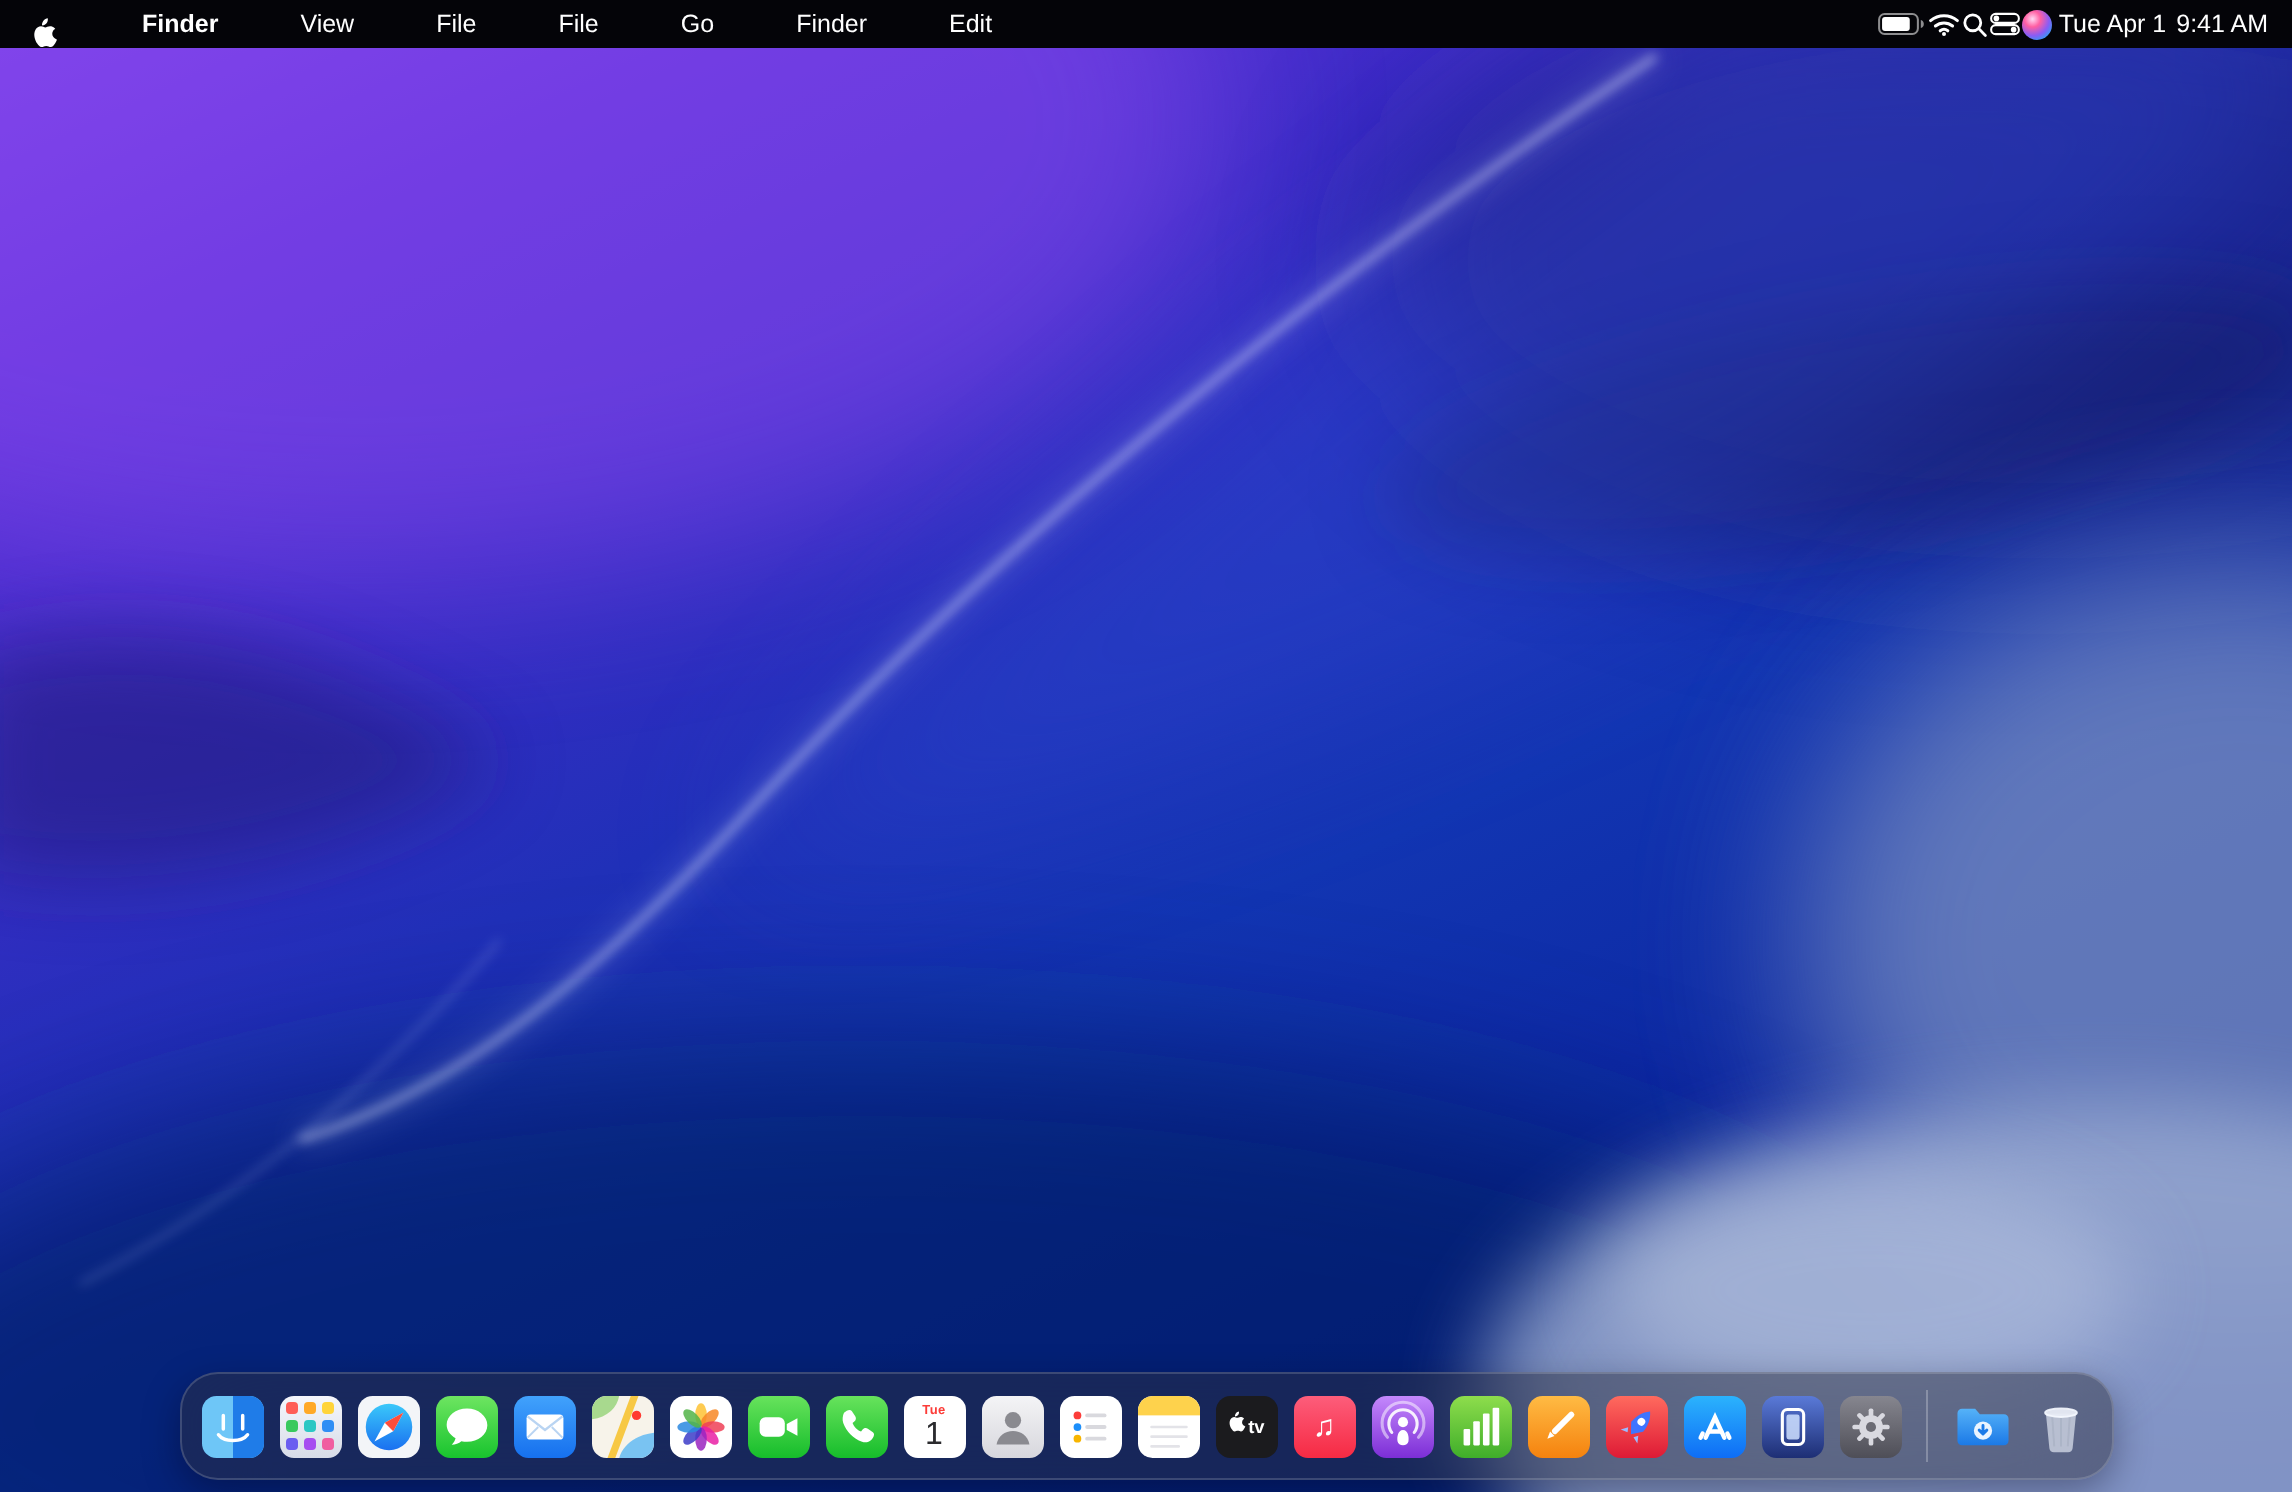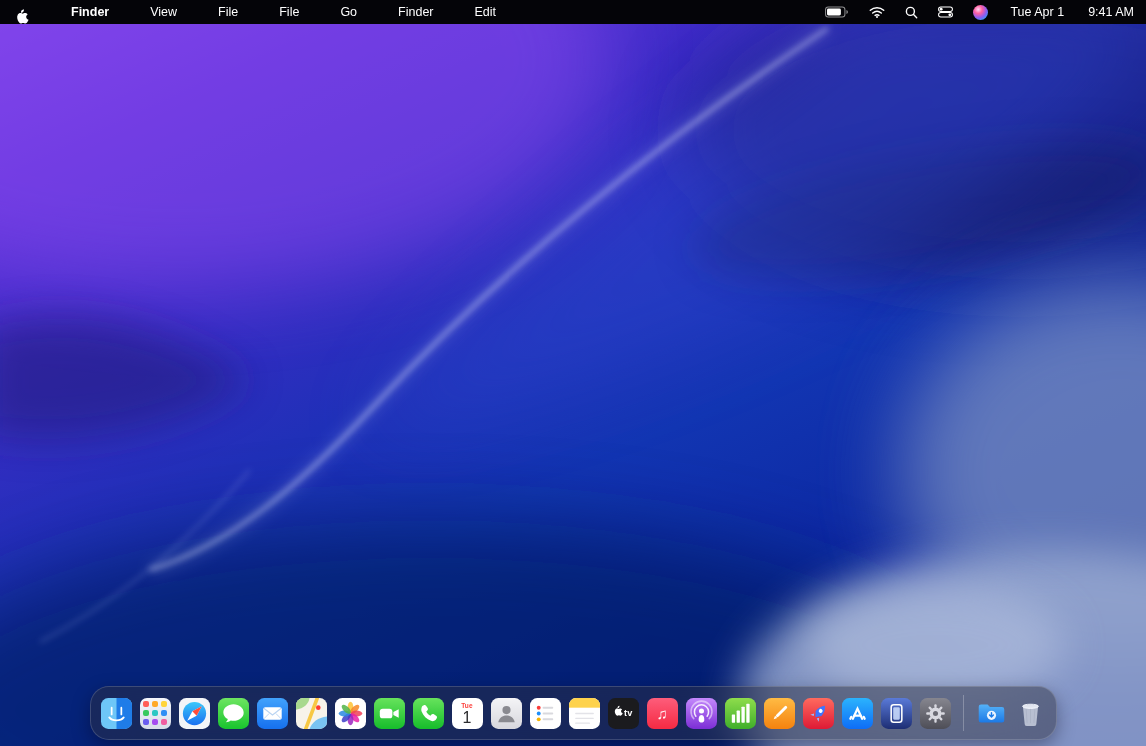--- a/index.html
+++ b/index.html
@@ -12,21 +12,21 @@
   .wp-art{position:absolute;inset:0;width:100%;height:100%;display:block;}
 
   
   .menubar{position:absolute;top:0;left:0;right:0;height:24px;background:#040408;
     display:flex;align-items:center;justify-content:space-between;color:#fff;
     font-size:12.5px;z-index:20;padding:0 10px;}
   .mb-left{display:flex;align-items:flex-end;gap:23px;}
   .mb-item{padding:0 9px;line-height:24px;white-space:nowrap;cursor:default;}
   .mb-apple{padding:0 10px 0 6px;display:flex;align-items:center;}
   .mb-appname{font-weight:700;}
-  .mb-right{display:flex;align-items:center;gap:20px;padding-right:2px;}
+  .mb-right{display:flex;align-items:center;gap:1px;padding-right:2px;}
   .mb-ic{display:flex;align-items:center;}
   .siri-orb{width:15px;height:15px;border-radius:50%;display:inline-block;
     background:radial-gradient(circle at 35% 30%, #ffd8f4 0%, #ff5fa2 28%, #8a5cf5 58%, #2f9ef5 82%, #16317e 100%);}
   .mb-date{padding:0 2px 0 2px;}
   .mb-time{padding:0 0 0 2px;}
 
   
   .dock-wrap{position:absolute;left:0;right:0;bottom:6px;display:flex;justify-content:center;z-index:20;}
   .dock{display:flex;align-items:center;gap:8px;padding:8px 10px;
     background:rgba(46,48,62,.48);border:1px solid rgba(255,255,255,.16);

